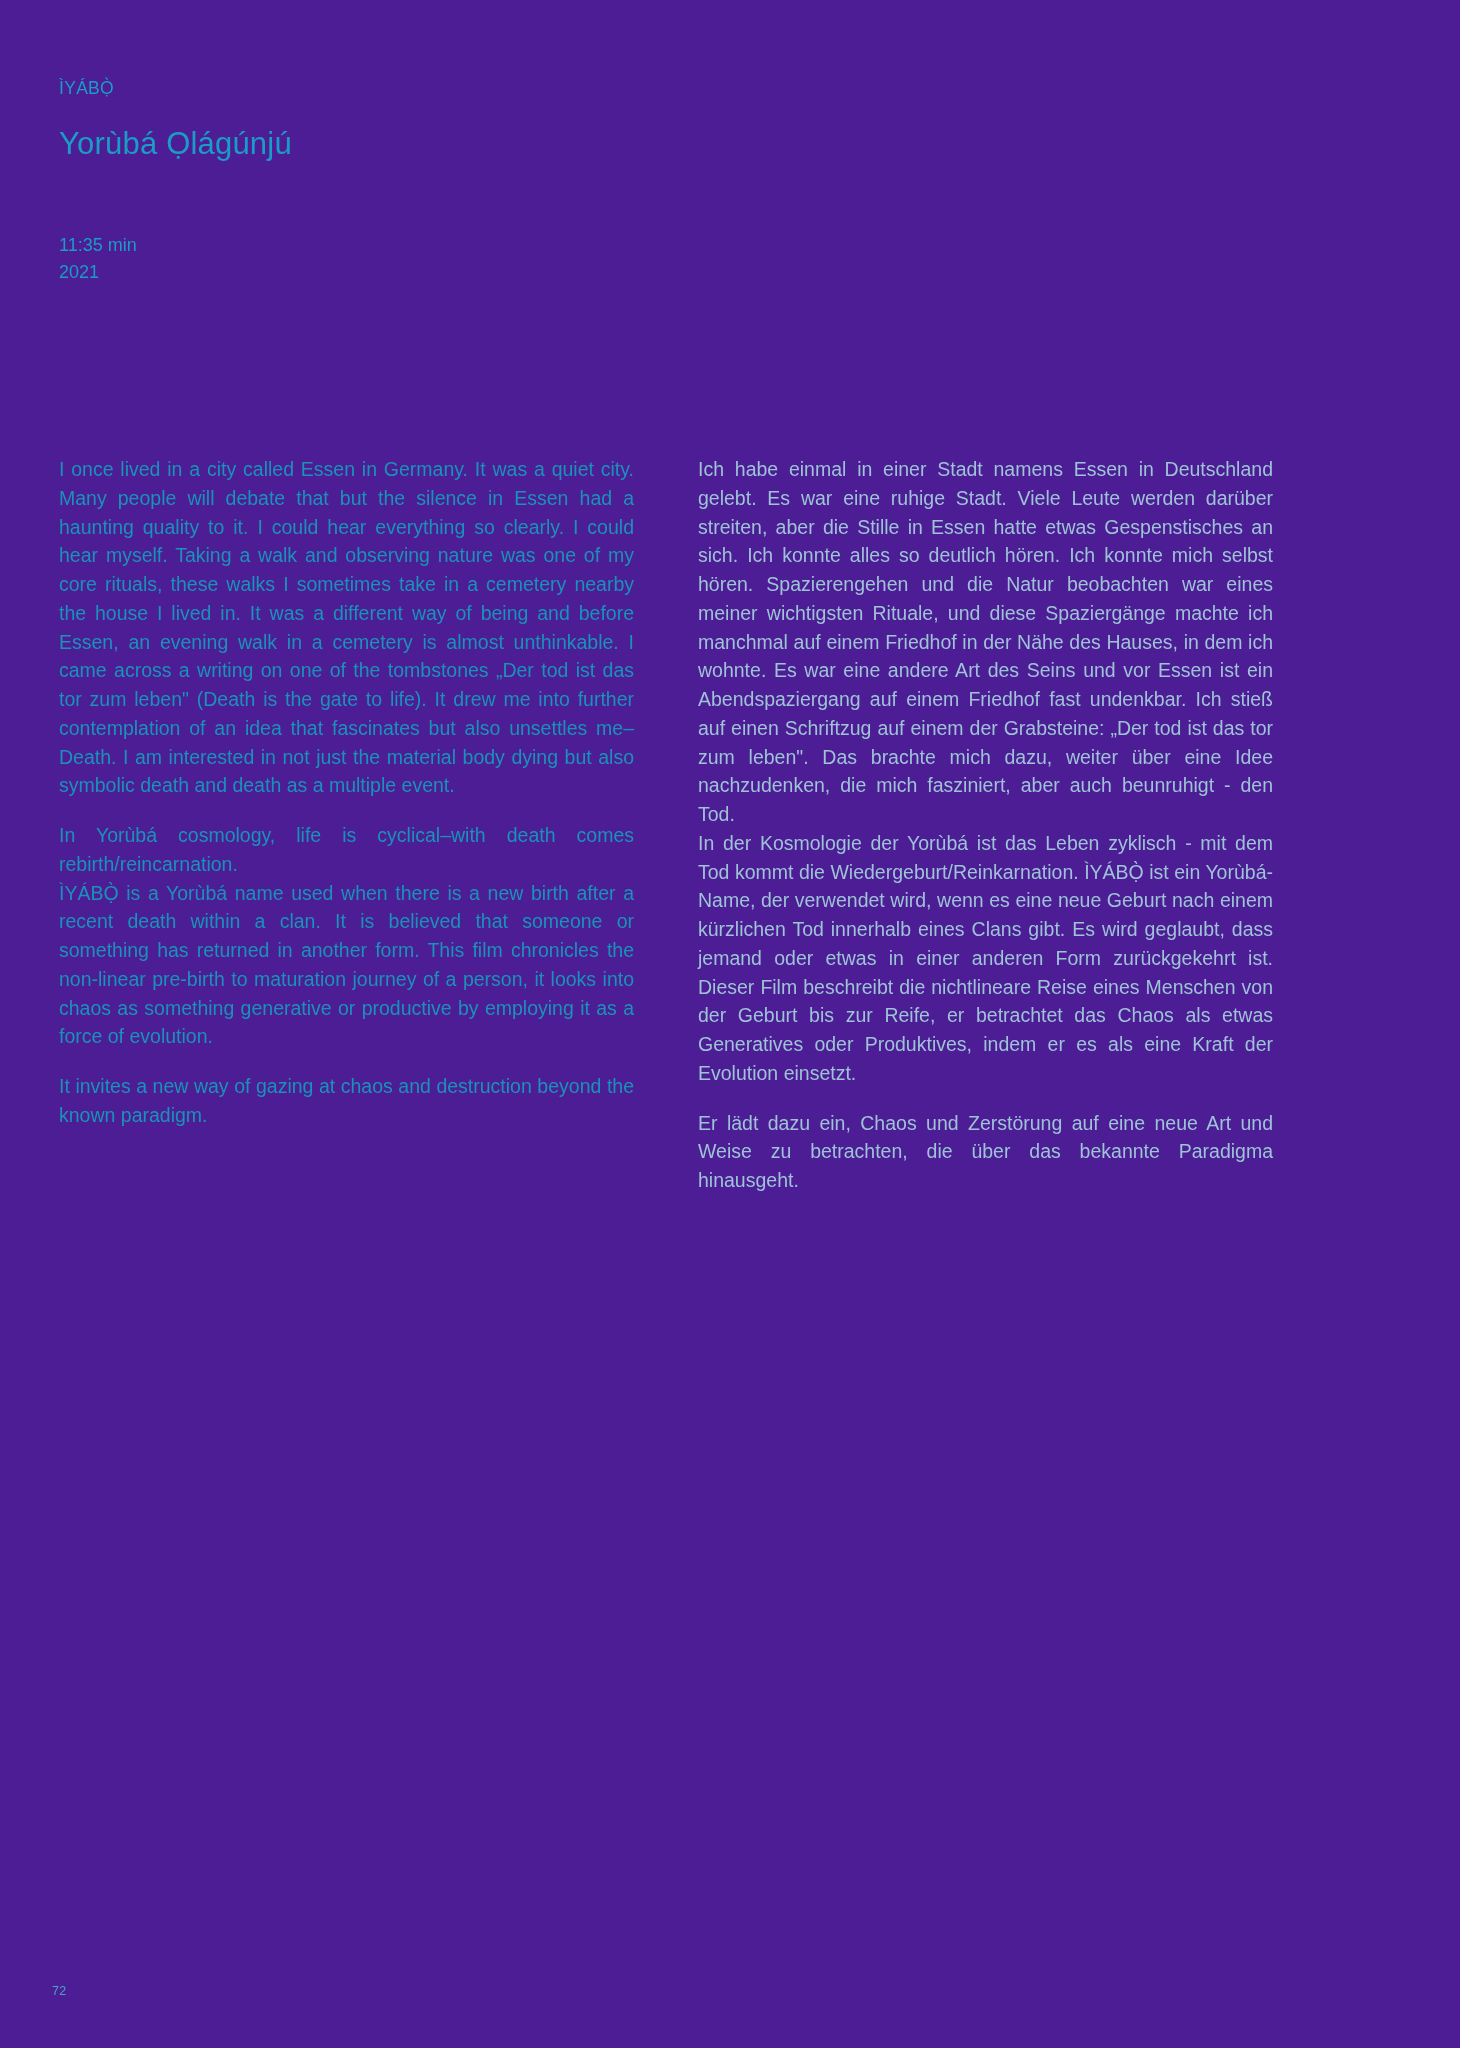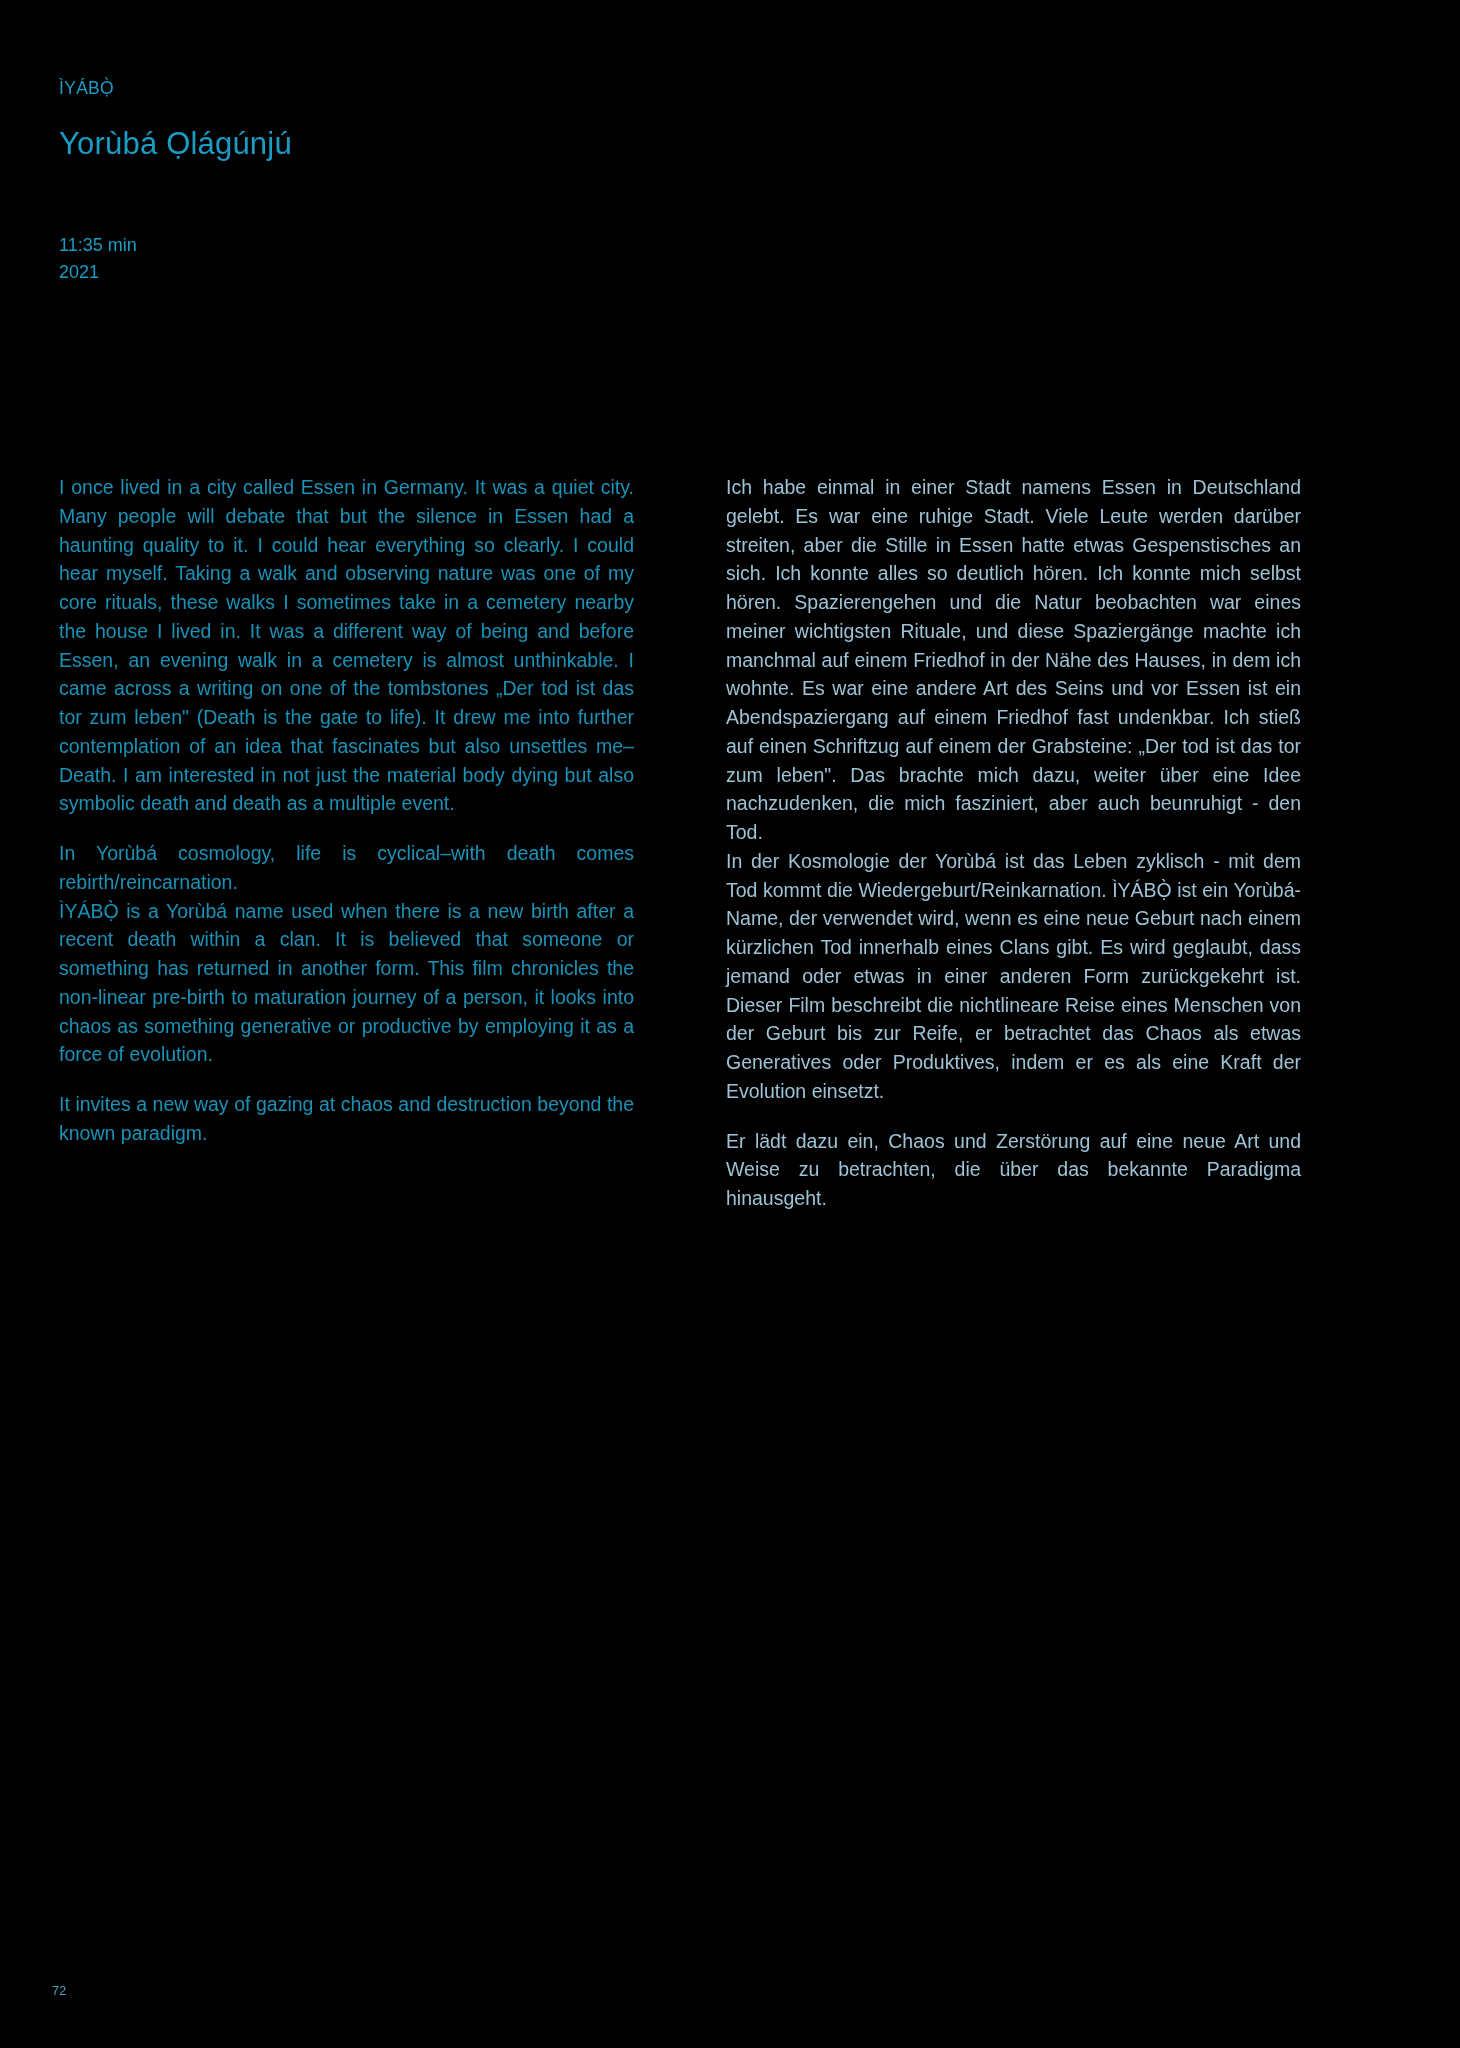--- a/index.html
+++ b/index.html
@@ -11,21 +11,21 @@
     width: 1460px;
     height: 2048px;
     position: relative;
     font-family: "Liberation Sans", sans-serif;
     -webkit-font-smoothing: antialiased;
   }
 
   .page {
     position: absolute;
     inset: 0;
-    background: #000000;
+    background: #4c1d95;
     padding-left: 32px;
   }
 
   
   .header {
     position: absolute;
     left: 59px;
     top: 78px;
     width: 600px;
   }
@@ -66,24 +66,24 @@
     font-size: 18.5px;
     color: #1a9cc4;
     line-height: 1.4;
     font-weight: 400;
   }
 
   
   .columns {
     position: absolute;
     left: 59px;
-    top: 473px;
+    top: 455px;
     width: 1345px;
     display: flex;
-    gap: 92px;
+    gap: 64px;
   }
   .col {
     width: 575px;
   }
   .col p {
     margin: 0 0 21px 0;
     text-align: justify;
     font-size: 19.5px;
     line-height: 1.475;
     font-weight: 400;

